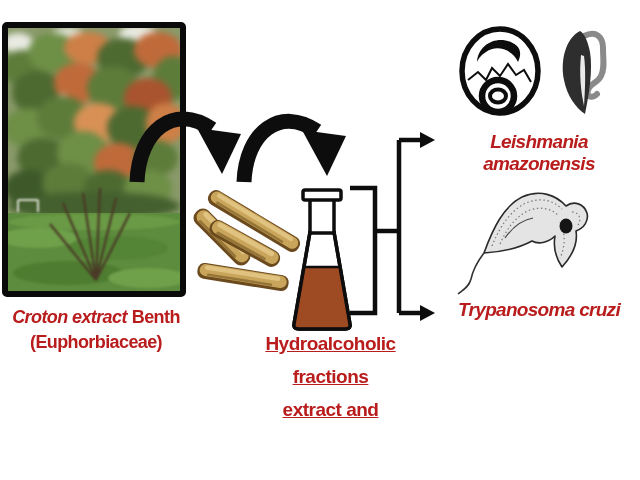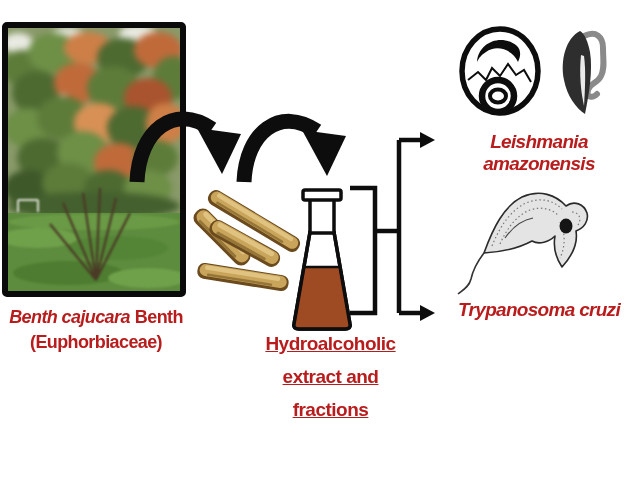--- a/index.html
+++ b/index.html
@@ -164,27 +164,27 @@
       <path d="M492,246 C500,226 511,210 526,203 C540,197 553,200 562,209" fill="none" stroke="#777777" stroke-width="1.2" stroke-dasharray="1.5 2.6"></path>
       <path d="M500,244 C507,228 517,215 530,210 C542,206 552,209 559,216" fill="none" stroke="#777777" stroke-width="1.2" stroke-dasharray="1.5 2.6"></path>
       <path d="M560,222 C566,233 565,248 560,258" fill="none" stroke="#777777" stroke-width="1.2" stroke-dasharray="1.5 2.6"></path>
       <path d="M572,212 C579,212 582,219 578,225" fill="none" stroke="#777777" stroke-width="1.2" stroke-dasharray="1.5 2.6"></path>
       <ellipse cx="566" cy="226" rx="6.5" ry="7.5" fill="#151515"></ellipse>
       <path d="M505,238 C512,228 522,220 533,218" fill="none" stroke="#444444" stroke-width="1.1"></path>
     </g>
   </svg>
 
   <div id="plant-caption" class="lbl">
-    <div><span class="it">Benth cajucara</span><span class="sp">Benth</span></div>
+    <div><span class="it">Croton extract</span><span class="sp">Benth</span></div>
     <div>(Euphorbiaceae)</div>
   </div>
 
   <div id="extract-caption" class="lbl">
     <div>Hydroalcoholic</div>
+    <div>fractions</div>
     <div>extract and</div>
-    <div>fractions</div>
   </div>
 
   <div id="leishmania-label" class="lbl">Leishmania amazonensis</div>
 
   <div id="trypanosoma-label" class="lbl">Trypanosoma cruzi</div>
 
 </div>
 
 </body></html>

